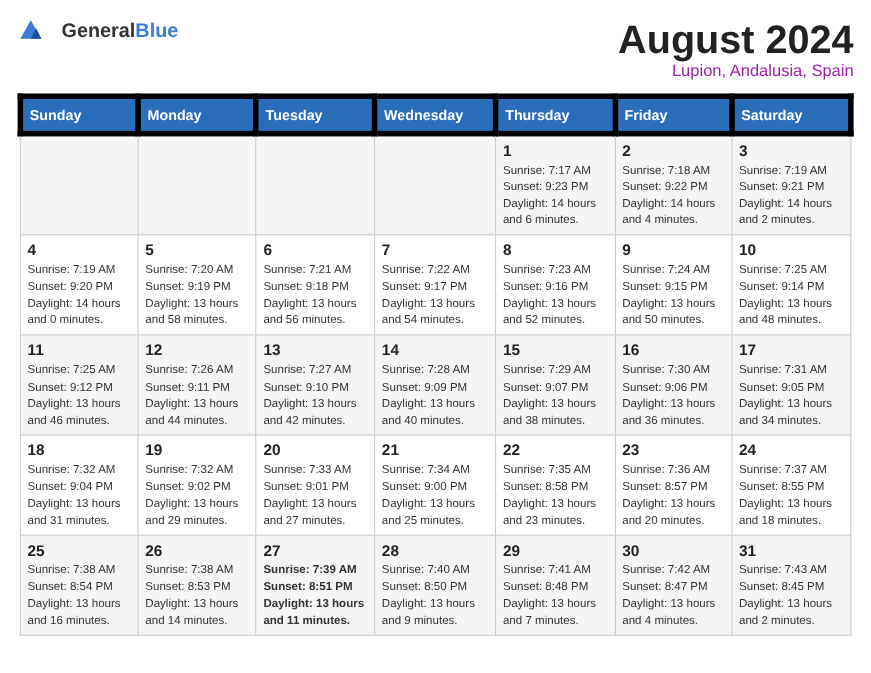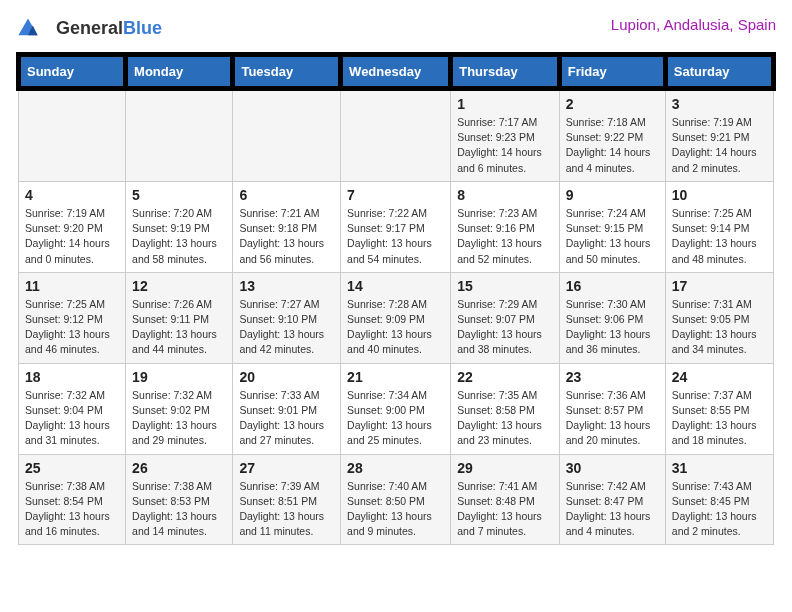--- a/index.html
+++ b/index.html
@@ -92,20 +92,21 @@
   <div class="logo">
     <svg class="logo-icon" viewBox="0 0 40 40">
       <polygon points="20,4 36,32 4,32" fill="#3a7bd5"></polygon>
       <polygon points="28,16 36,32 20,32" fill="#1a4e9a"></polygon>
     </svg>
     <div>
       <span style="font-size:18px;font-weight:bold;color:#333;">General</span><span style="font-size:18px;font-weight:bold;color:#3a7bd5;">Blue</span>
     </div>
   </div>
   <div class="title-block">
+    <div class="month-year">August 2024</div>
     <div class="location">Lupion, Andalusia, Spain</div>
   </div>
 </div>
 
 <table>
   <thead>
     <tr>
     <th>Sunday</th>
         <th>Monday</th>
         <th>Tuesday</th>
@@ -280,21 +281,21 @@
 Daylight: 13 hours and 16 minutes.</div>
         </td>
         <td>
           <span class="day-num">26</span>
           <div class="day-info" style="white-space: pre-line;">Sunrise: 7:38 AM
 Sunset: 8:53 PM
 Daylight: 13 hours and 14 minutes.</div>
         </td>
         <td>
           <span class="day-num">27</span>
-          <div class="day-info" style="white-space: pre-line;">Sunrise: 7:39 AM
+          <div class="day-info" style="white-space: pre-line; font-weight: bold;">Sunrise: 7:39 AM
 Sunset: 8:51 PM
 Daylight: 13 hours and 11 minutes.</div>
         </td>
         <td>
           <span class="day-num">28</span>
           <div class="day-info" style="white-space: pre-line;">Sunrise: 7:40 AM
 Sunset: 8:50 PM
 Daylight: 13 hours and 9 minutes.</div>
         </td>
         <td>

